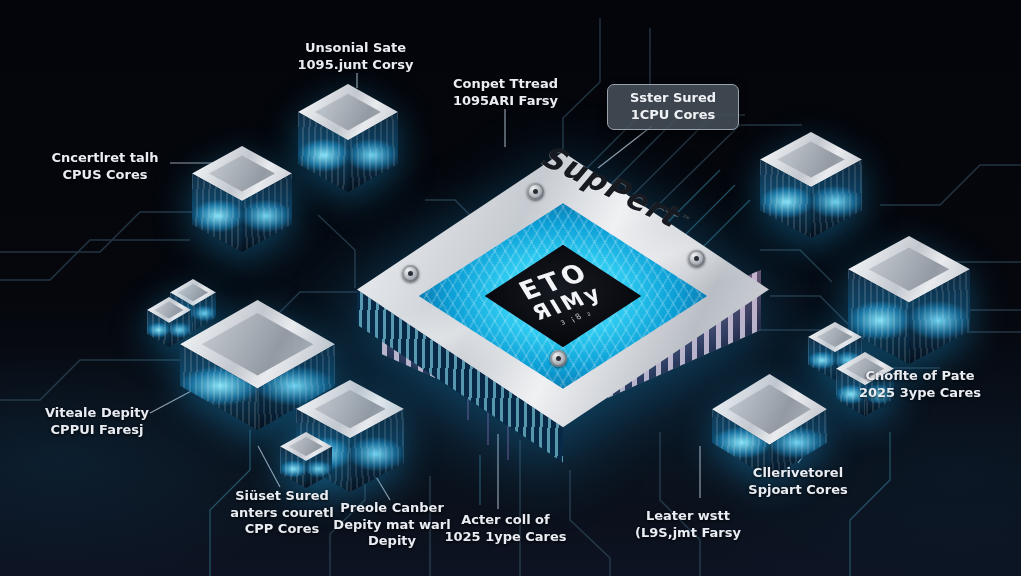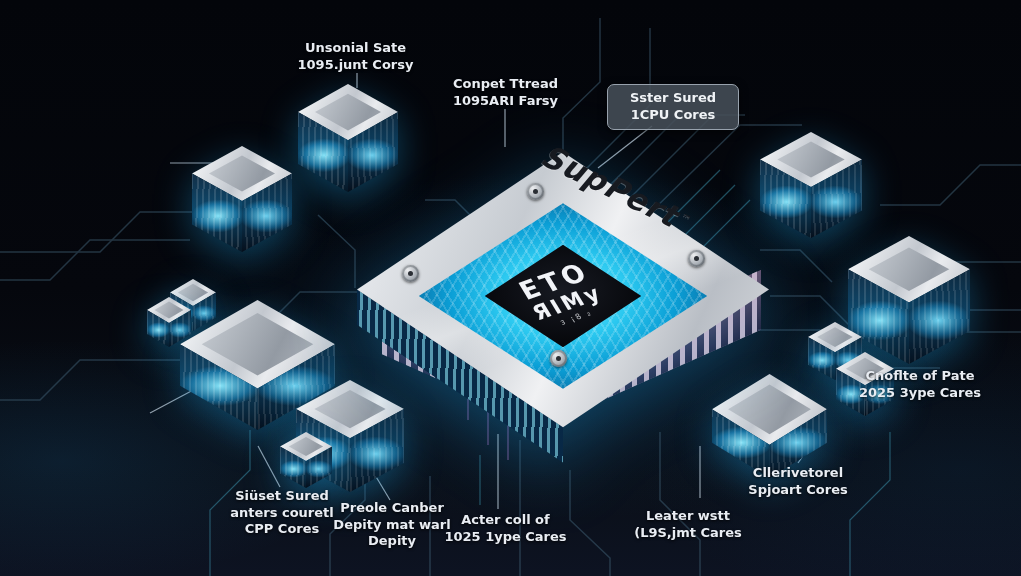--- a/index.html
+++ b/index.html
@@ -255,37 +255,45 @@
     <span>1095.junt Corsy</span>
   </div>
   <div class="label" style="left:428px;top:76px;width:155px;">
     <span>Conpet Ttread</span>
     <span>1095ARI Farsy</span>
   </div>
   <div class="badge" style="left:607px;top:84px;width:106px;">
     <span>Sster Sured</span>
     <span>1CPU Cores</span>
   </div>
+  <div class="label" style="left:25px;top:150px;width:160px;">
+    <span>Cncertlret talh</span>
+    <span>CPUS Cores</span>
+  </div>
+  <div class="label" style="left:22px;top:405px;width:150px;">
+    <span>Viteale Depity</span>
+    <span>CPPUI Faresj</span>
+  </div>
   <div class="label" style="left:212px;top:488px;width:140px;text-align:center;">
     <span>Siüset Sured</span>
     <span>anters couretl</span>
     <span>CPP Cores</span>
   </div>
   <div class="label" style="left:322px;top:500px;width:140px;">
     <span>Preole Canber</span>
     <span>Depity mat warl</span>
     <span>Depity</span>
   </div>
   <div class="label" style="left:438px;top:512px;width:135px;">
     <span>Acter coll of</span>
     <span>1025 1ype Cares</span>
   </div>
   <div class="label" style="left:620px;top:500px;width:136px;margin-top:8px;">
     <span>Leater wstt</span>
-    <span>(L9S,jmt Cares</span>
+    <span>(L9S,jmt Farsy</span>
   </div>
   <div class="label" style="left:728px;top:465px;width:140px;">
     <span>Cllerivetorel</span>
     <span>Spjoart Cores</span>
   </div>
   <div class="label" style="left:850px;top:368px;width:140px;">
     <span>Cnoflte of Pate</span>
     <span>2025 3ype Cares</span>
   </div>
 

